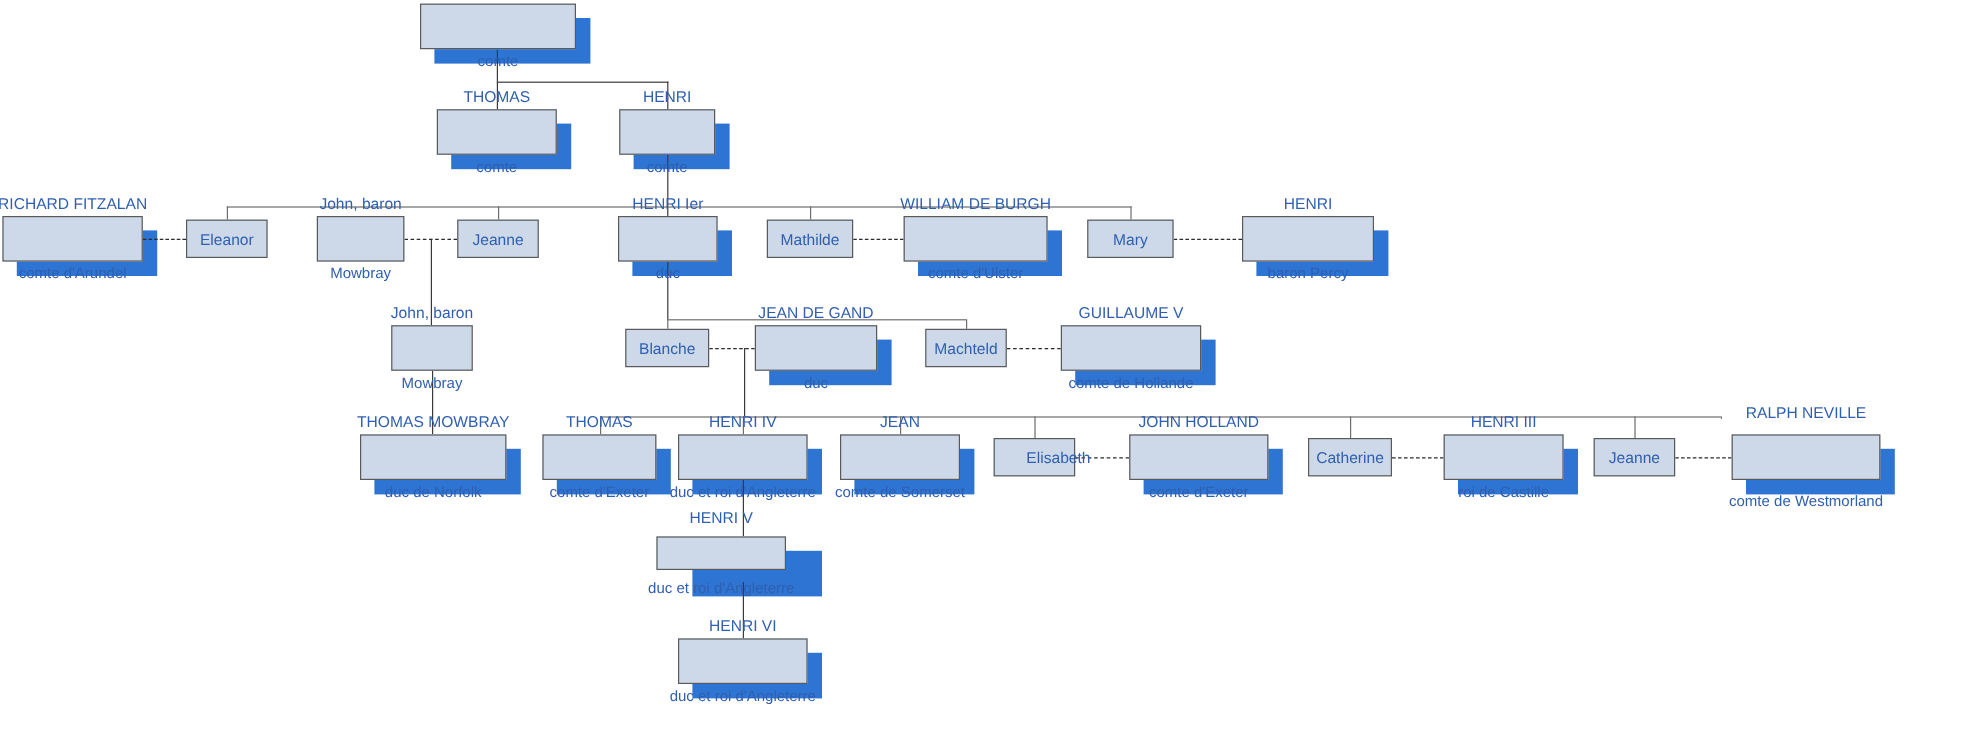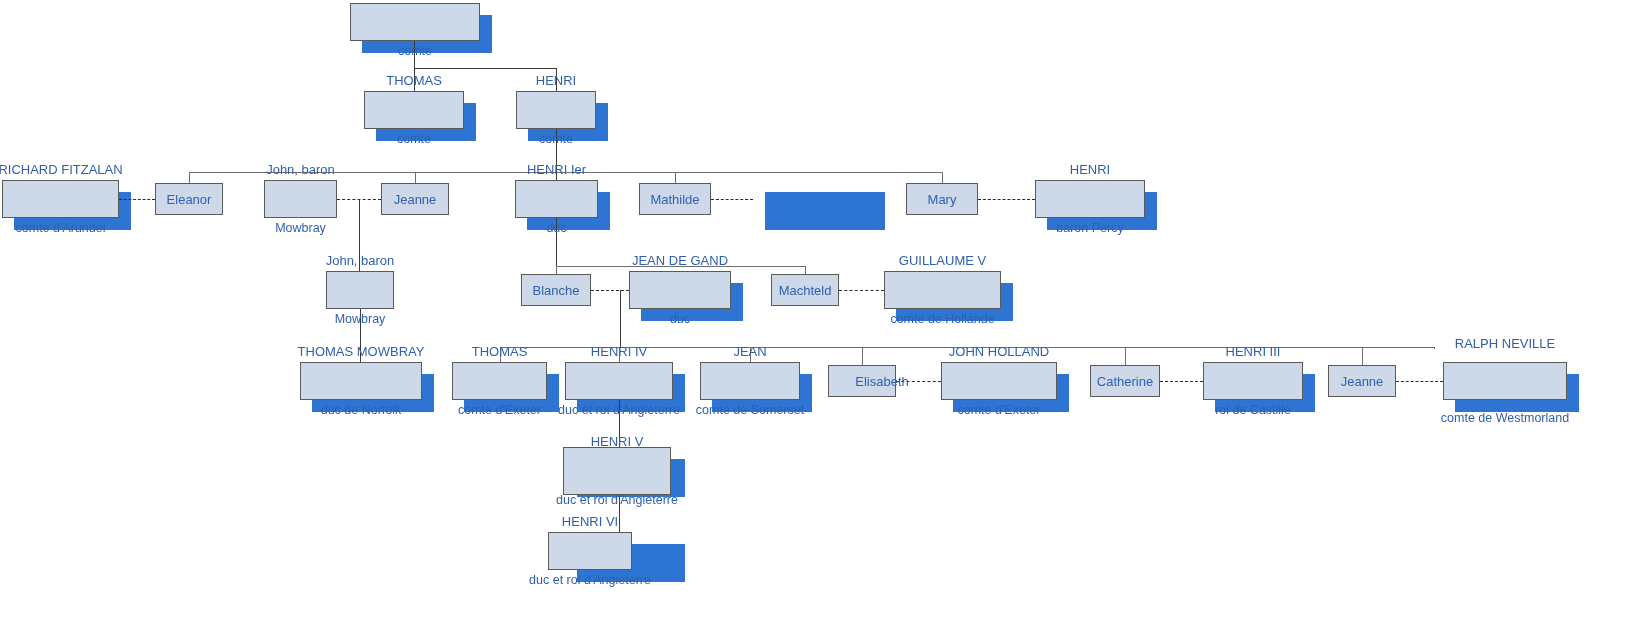--- a/index.html
+++ b/index.html
@@ -109,20 +109,24 @@
   <div class="node" style="left:515px;top:180px;width:83px;height:38px;">
     <span class="n-name">HENRI Ier</span>
     <span class="n-title">duc</span>
   </div>
 
   <div class="node" style="left:639px;top:183px;width:72px;height:32px;">
     <span class="n-name">Mathilde</span>
   </div>
 
   <div class="shadow" style="left:765px;top:192px;width:120px;height:38px;"></div>
+  <div class="node" style="left:753px;top:180px;width:120px;height:38px;">
+    <span class="n-name">WILLIAM DE BURGH</span>
+    <span class="n-title">comte d'Ulster</span>
+  </div>
 
   <div class="node" style="left:906px;top:183px;width:72px;height:32px;">
     <span class="n-name">Mary</span>
   </div>
 
   <div class="shadow" style="left:1047px;top:192px;width:110px;height:38px;"></div>
   <div class="node" style="left:1035px;top:180px;width:110px;height:38px;">
     <span class="n-name">HENRI</span>
     <span class="n-title">baron Percy</span>
   </div>
@@ -200,24 +204,24 @@
     <span class="n-name">Jeanne</span>
   </div>
 
   <div class="shadow" style="left:1455px;top:374px;width:124px;height:38px;"></div>
   <div class="node" style="left:1443px;top:362px;width:124px;height:38px;gap:16px;">
     <span class="n-name">RALPH NEVILLE</span>
     <span class="n-title">comte de Westmorland</span>
   </div>
 
   <div class="shadow" style="left:577px;top:459px;width:108px;height:38px;"></div>
-  <div class="node" style="left:563px;top:447px;width:108px;height:48px;">
+  <div class="node" style="left:547px;top:447px;width:108px;height:28px;">
     <span class="n-name">HENRI V</span>
     <span class="n-title">duc et roi d'Angleterre</span>
   </div>
 
   <div class="shadow" style="left:577px;top:544px;width:108px;height:38px;"></div>
-  <div class="node" style="left:548px;top:532px;width:84px;height:38px;">
+  <div class="node" style="left:565px;top:532px;width:108px;height:38px;">
     <span class="n-name">HENRI VI</span>
     <span class="n-title">duc et roi d'Angleterre</span>
   </div>
 
 </div>
 
 </body></html>

